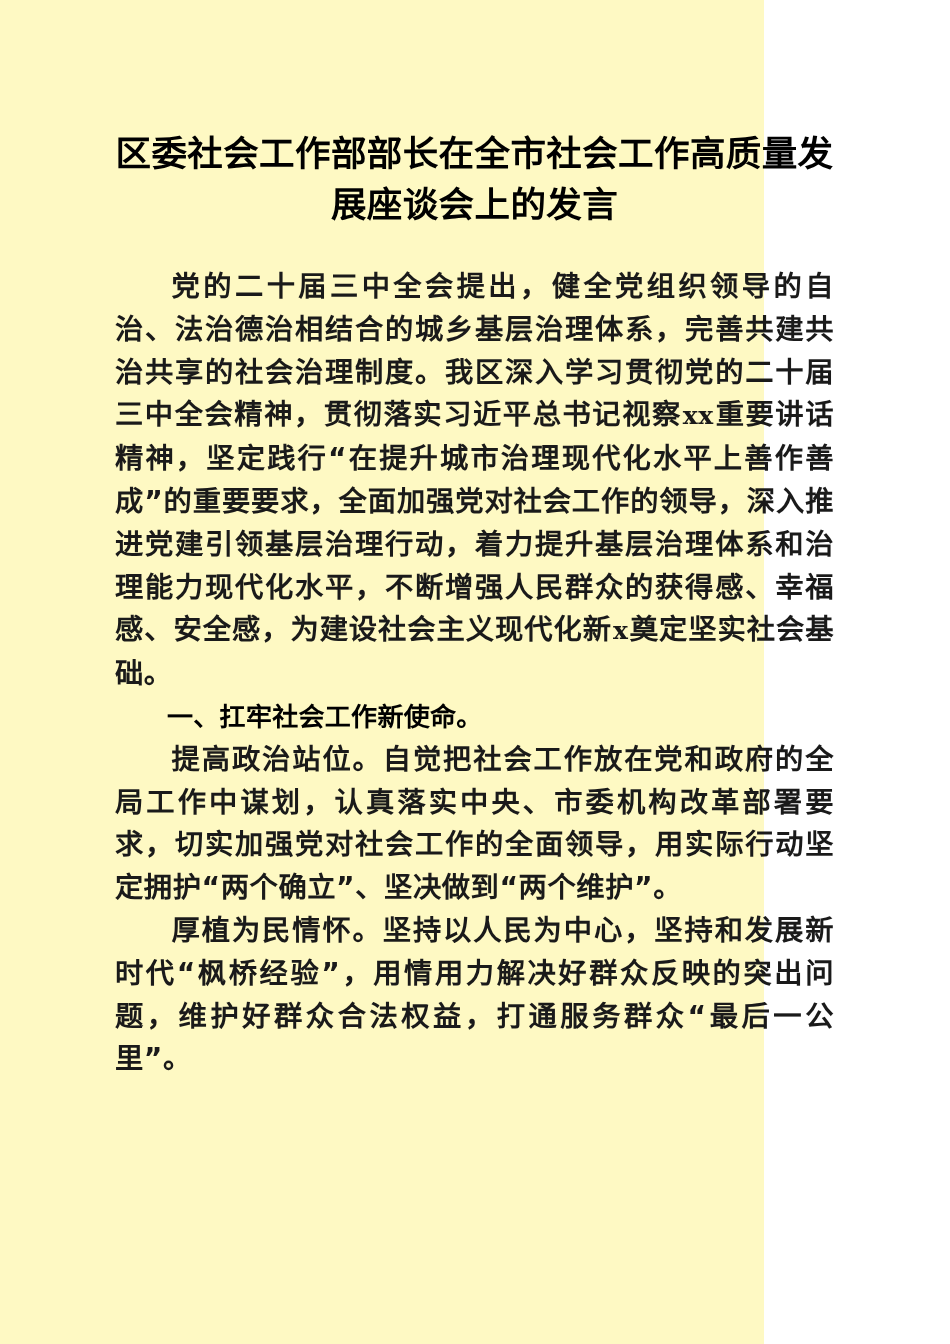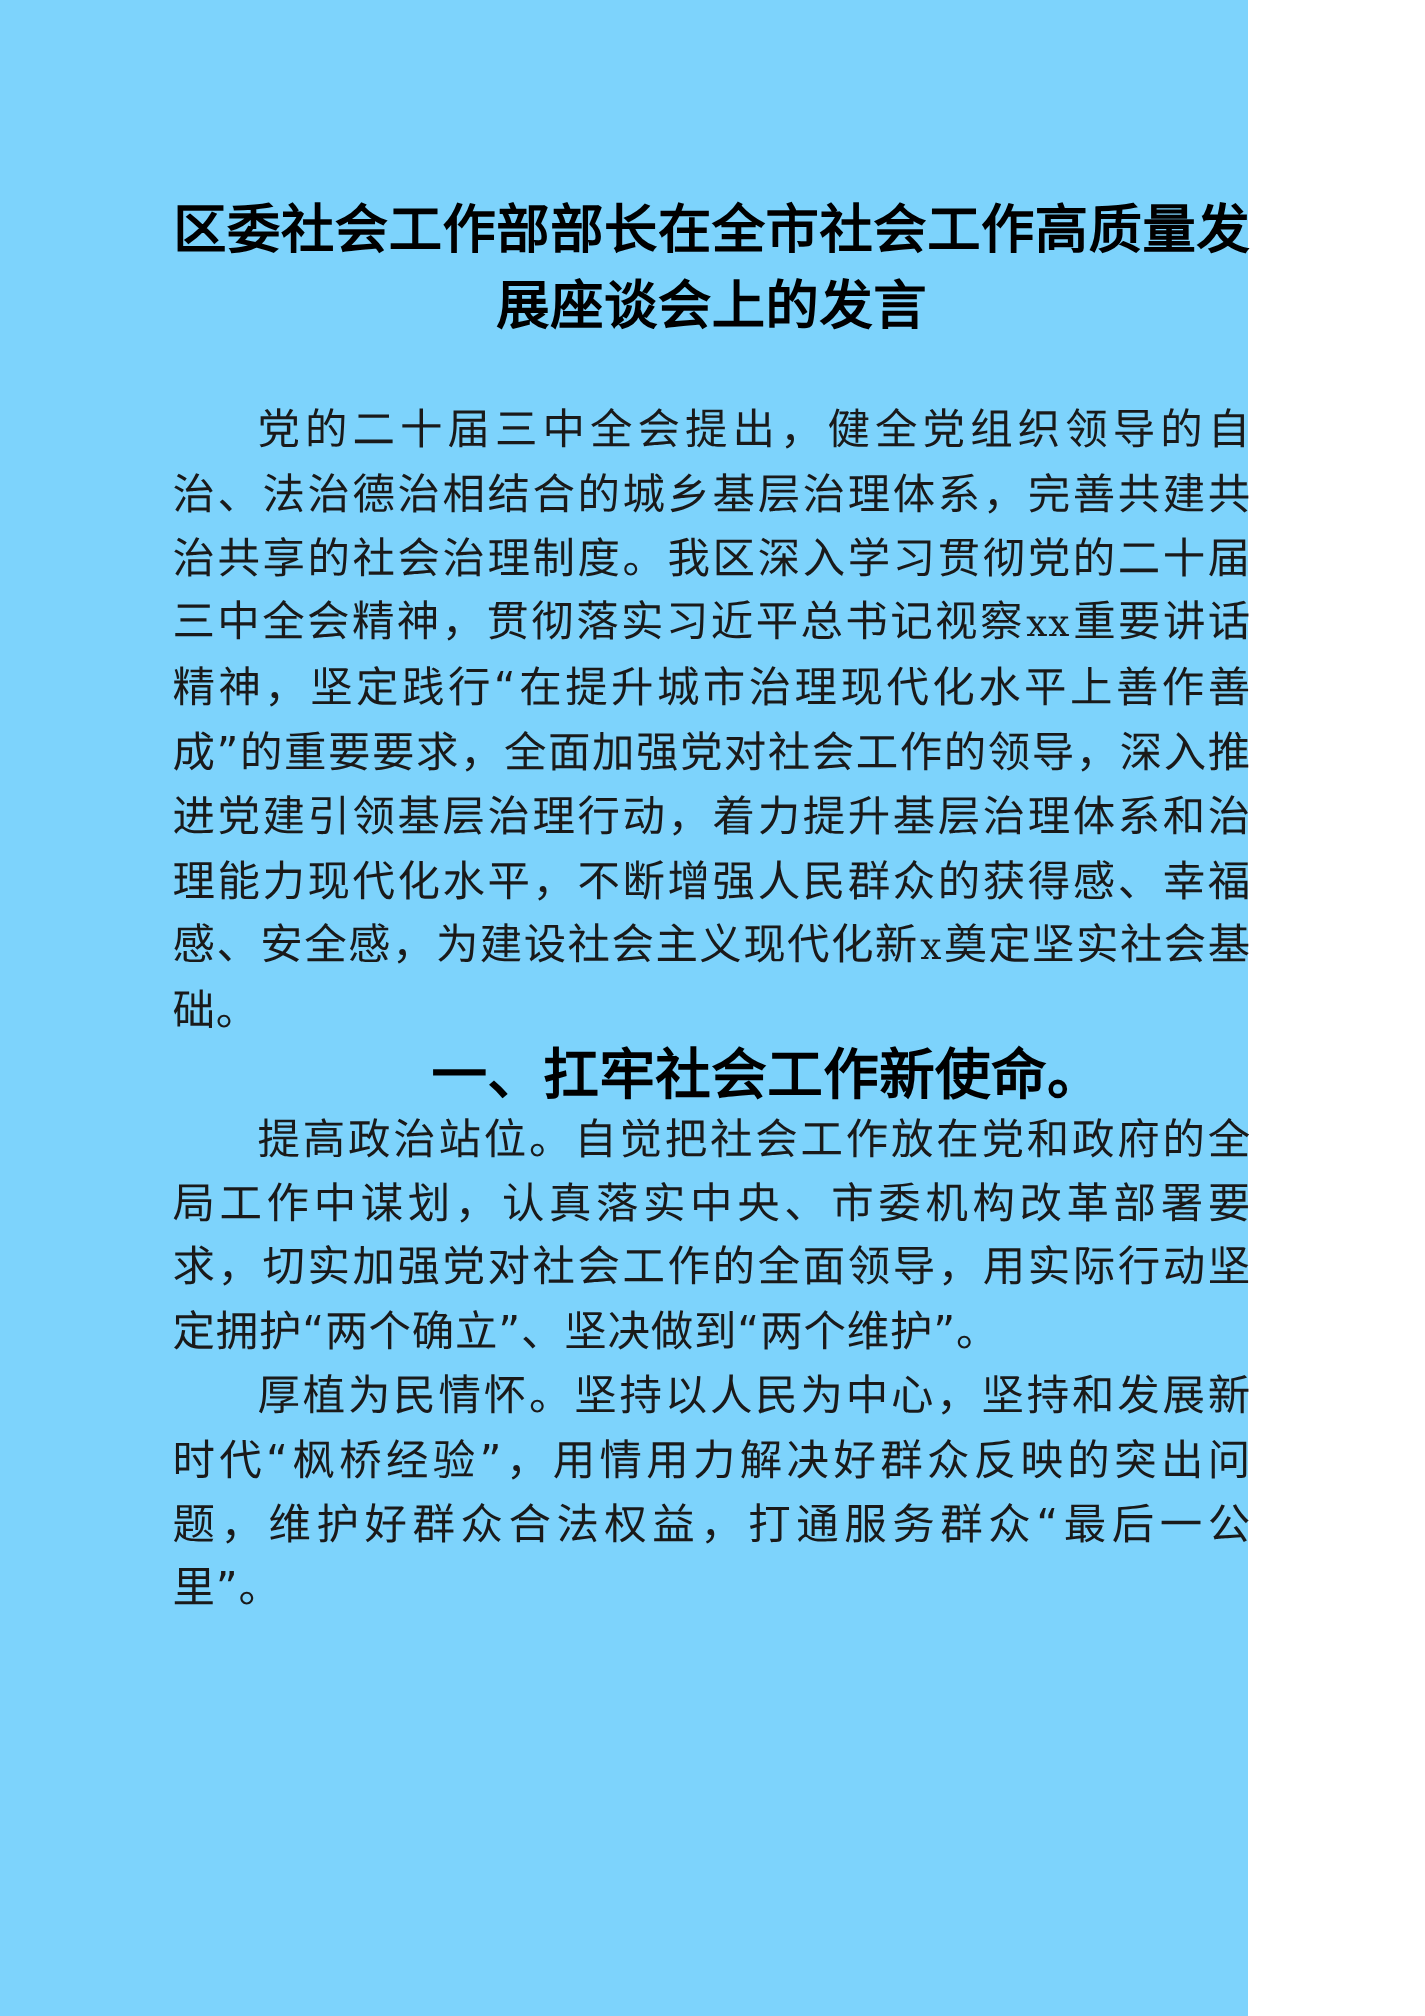--- a/index.html
+++ b/index.html
@@ -12,23 +12,23 @@
     width: 950px;
     height: 1344px;
     overflow: hidden;
     font-family: "DejaVu Serif", "Liberation Serif", serif;
     color: #000000;
     -webkit-font-smoothing: antialiased;
   }
 
   .page {
     position: relative;
-    width: 832px;
+    width: 764px;
     height: 1344px;
-    background: #7dd3fc;
+    background: #fef9c3;
     box-sizing: border-box;
     padding: 0;
   }
 
   .content {
     position: absolute;
     left: 115px;
     top: 0;
     width: 719px;
   }
@@ -50,44 +50,43 @@
 
   
   .body-block {
     margin-top: 36px;
   }
 
   p.para {
     margin: 0;
     padding: 0;
     font-family: "DejaVu Sans", "Liberation Sans", sans-serif;
-    font-weight: 400;
+    font-weight: 700;
     font-size: 28.3px;
     line-height: 42.8px;
     letter-spacing: 0.55px;
     text-align: justify;
     text-align-last: left;
     text-justify: inter-character;
     text-indent: 2em;
     color: #1a1a1a;
     word-break: break-all;
   }
 
   p.heading {
     margin: 0;
     padding: 0;
     font-family: "DejaVu Sans", "Liberation Sans", sans-serif;
     font-weight: 700;
-    font-size: 37px;
+    font-size: 26px;
     line-height: 42.8px;
     letter-spacing: 0.3px;
     text-indent: 2em;
     color: #000000;
     word-break: break-all;
-    text-align: center;
   }
 
   
   .lat {
     font-family: "DejaVu Serif", "Liberation Serif", serif;
     font-size: 25px;
     letter-spacing: 0.5px;
     padding: 0 1px;
   }
 </style>

